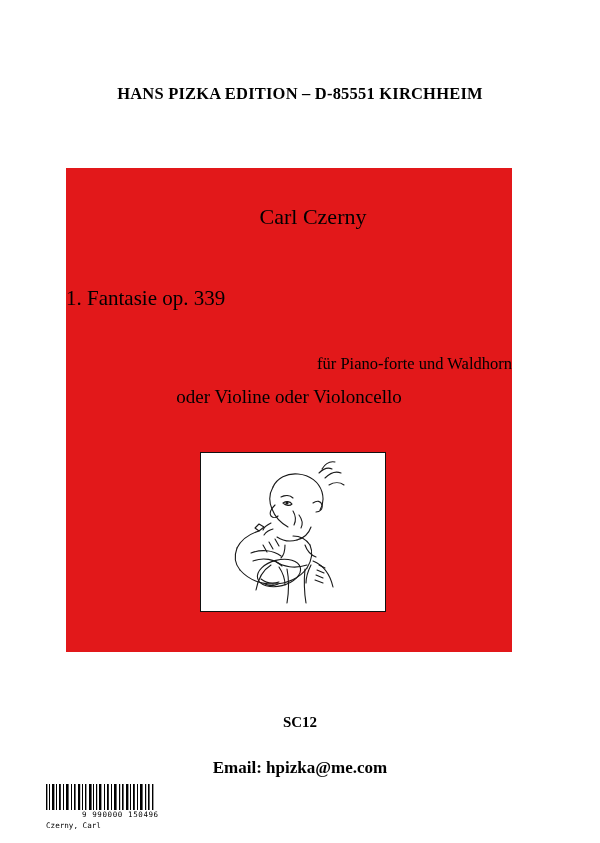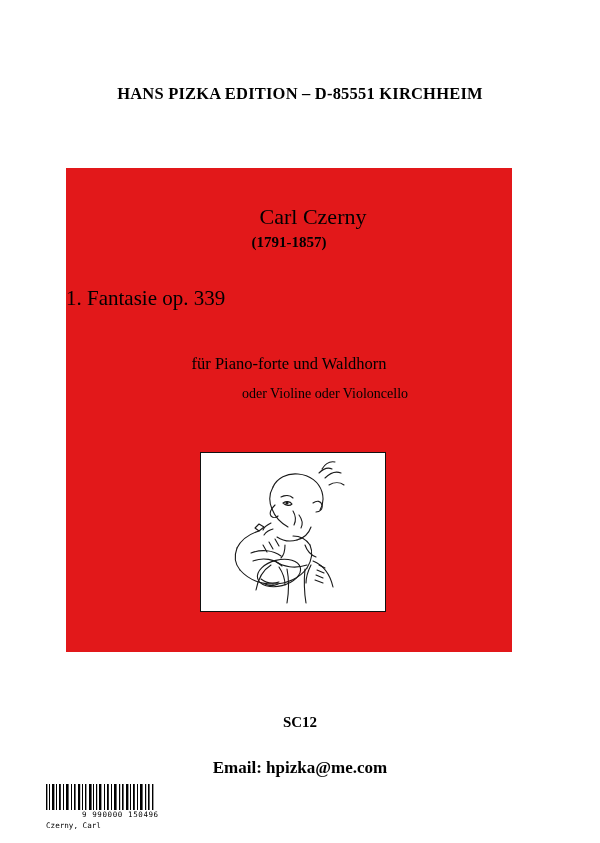--- a/index.html
+++ b/index.html
@@ -81,31 +81,30 @@
     left: 0;
     width: 100%;
     text-align: center;
     font-size: 16.5px;
   }
   .subtitle-2 {
     position: absolute;
     top: 186px;
     left: 0;
     width: 100%;
-    text-align: center;
+    text-align: right;
     font-size: 16.5px;
   }
   .subtitle-3 {
     position: absolute;
     top: 218px;
     left: 0;
     width: 100%;
     text-align: center;
-    font-size: 14px;
-    margin-left: 36px;
+    font-size: 19px;
   }
 
   
   .illustration {
     position: absolute;
     left: 134px;
     top: 284px;
     width: 186px;
     height: 160px;
     background: #ffffff;
@@ -166,21 +165,20 @@
 <body>
 
 <div class="page">
 
   <div class="publisher-header">HANS PIZKA EDITION – D-85551 KIRCHHEIM</div>
 
   <div class="red-panel">
 
     <div class="composer">Carl Czerny</div>
 
-    <div class="composer-dates">(1791-1857)</div>
 
     <div class="work-title">1. Fantasie op. 339</div>
 
 
     <div class="subtitle-2">für Piano-forte und Waldhorn</div>
 
     <div class="subtitle-3">oder Violine oder Violoncello</div>
 
     <div class="illustration">
       <svg width="184" height="158" viewBox="0 0 184 158" xmlns="http://www.w3.org/2000/svg">

